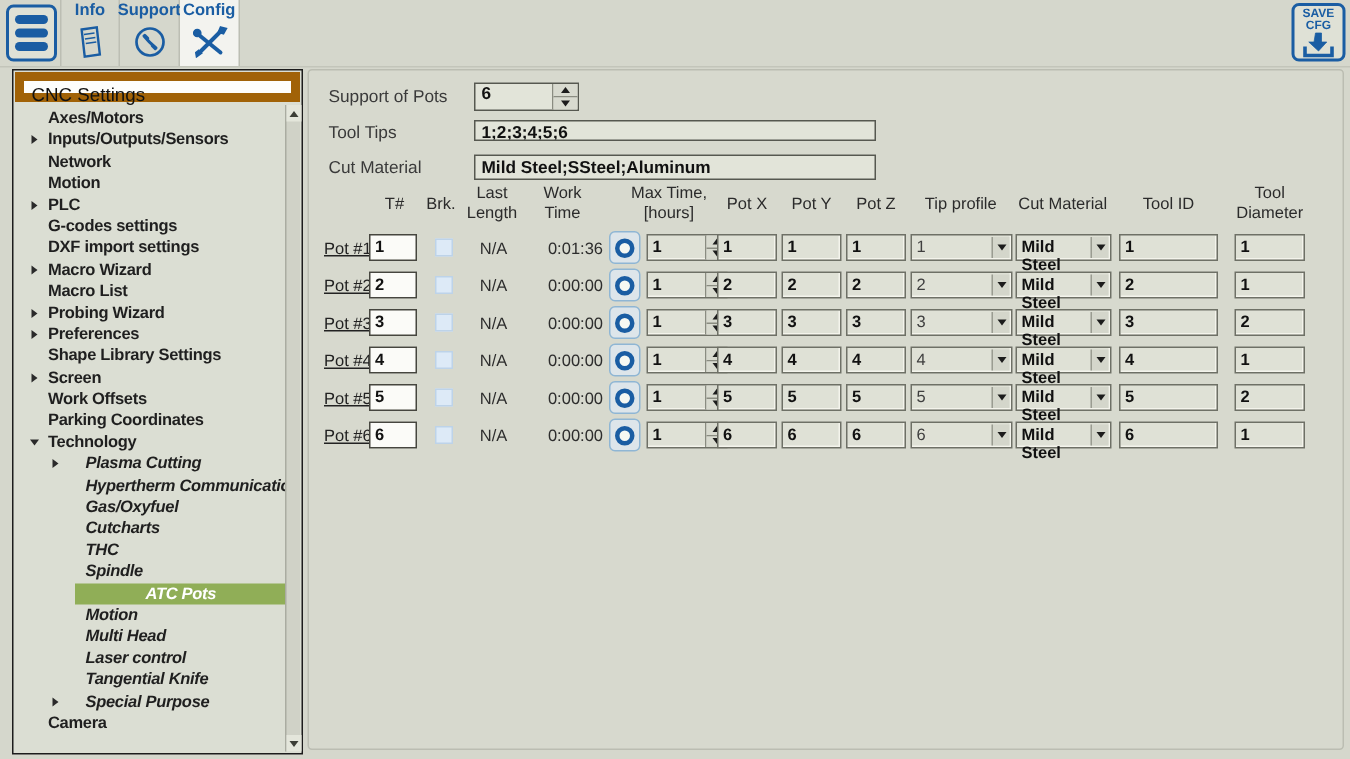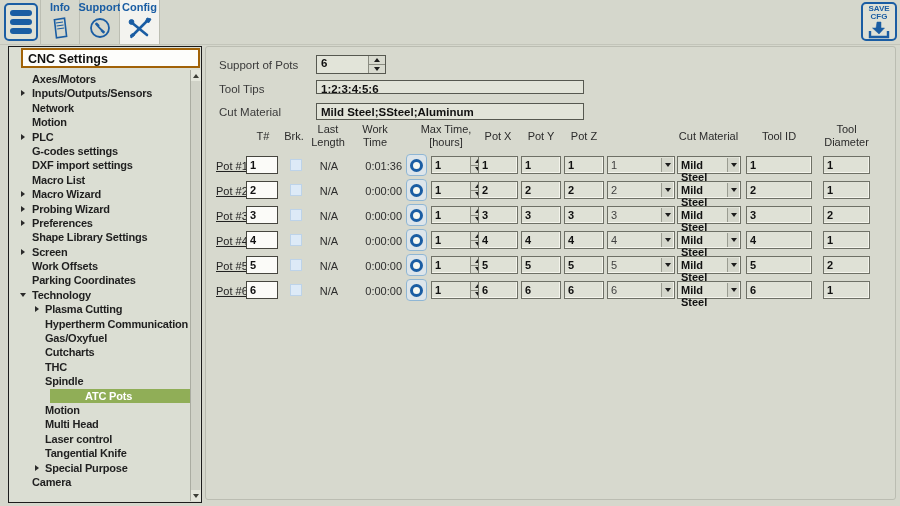--- a/index.html
+++ b/index.html
@@ -34,37 +34,37 @@
     display:flex; flex-direction:column; align-items:center; justify-content:center; cursor:pointer;
   }
   .save-label { font-size:8px; font-weight:bold; color:#1a5da3; text-align:center; line-height:8px; white-space:pre-line; }
 
   
   .sidebar {
     position:absolute; left:8px; top:46px; width:194px; height:457px;
     background:#dbded3; border:1px solid #1c1c1c;
   }
   .sb-header {
-    position:absolute; left:12px; top:1px; right:1px; height:20px;
-    background:#fdfdfb; border:2px solid #a16207;
-    font-size:12.5px; font-weight:bold; line-height:18px; padding-left:5px; color:#111;
+    position:absolute; left:1px; top:1px; right:1px; height:20px;
+    background:#fdfdfb; border:6px solid #a16207;
+    font-size:12.5px; font-weight:normal; line-height:18px; padding-left:5px; color:#111;
   }
   .sb-scroll { position:absolute; right:1px; top:23px; bottom:1px; width:10px; background:#d0d2c7; border-left:1px solid #aaac a1; border-left:1px solid #aaaca1; }
   .sb-arrow { position:absolute; left:0; width:10px; height:11px; background:#e4e6db; display:flex; align-items:center; justify-content:center; }
   .sb-arrow.up { top:0; }
   .sb-arrow.down { bottom:0; }
   .tri-u { width:0; height:0; border-left:3px solid transparent; border-right:3px solid transparent; border-bottom:4px solid #3c3e36; }
   .tri-d { width:0; height:0; border-left:3px solid transparent; border-right:3px solid transparent; border-top:4px solid #3c3e36; }
   .sb-items { position:absolute; left:1px; top:23px; right:11px; bottom:1px; padding-top:2px; overflow:hidden; }
   .sb-item {
     position:relative; height:14.4px; line-height:14.4px;
     font-size:11px; font-weight:bold; letter-spacing:-0.2px; color:#1f1f1f;
     padding-left:22px; white-space:nowrap; cursor:pointer;
   }
-  .sb-item.lvl1 { padding-left:35px; }
+  .sb-item.lvl1 { padding-left:47px;font-style:italic; }
   .sb-item.selected { background:#90ae57; color:#ffffff;margin-left:40px; }
   .tri { position:absolute; top:4px; width:0; height:0; }
   .tri.right { border-top:3.5px solid transparent; border-bottom:3.5px solid transparent; border-left:4.5px solid #2a2a2a; left:11px; }
   .sb-item.lvl1 .tri.right { left:25px; }
   .tri.down { border-left:3.5px solid transparent; border-right:3.5px solid transparent; border-top:4.5px solid #2a2a2a; left:10px; top:5px; }
 
   
   .main {
     position:absolute; left:205px; top:46px; width:691px; height:454px;
     background:#d7d9ce; border:1px solid #bbbdb2; border-radius:3px;
@@ -206,22 +206,22 @@
 <div class="sidebar">
   <div class="sb-header">CNC Settings</div>
   <div class="sb-items">
       <div class="sb-item"><span>Axes/Motors</span></div>
       <div class="sb-item"><span class="tri right"></span><span>Inputs/Outputs/Sensors</span></div>
       <div class="sb-item"><span>Network</span></div>
       <div class="sb-item"><span>Motion</span></div>
       <div class="sb-item"><span class="tri right"></span><span>PLC</span></div>
       <div class="sb-item"><span>G-codes settings</span></div>
       <div class="sb-item"><span>DXF import settings</span></div>
+      <div class="sb-item"><span class="tri right"></span><span>Macro Wizard</span></div>
       <div class="sb-item"><span>Macro List</span></div>
-      <div class="sb-item"><span class="tri right"></span><span>Macro Wizard</span></div>
       <div class="sb-item"><span class="tri right"></span><span>Probing Wizard</span></div>
       <div class="sb-item"><span class="tri right"></span><span>Preferences</span></div>
       <div class="sb-item"><span>Shape Library Settings</span></div>
       <div class="sb-item"><span class="tri right"></span><span>Screen</span></div>
       <div class="sb-item"><span>Work Offsets</span></div>
       <div class="sb-item"><span>Parking Coordinates</span></div>
       <div class="sb-item"><span class="tri down"></span><span>Technology</span></div>
       <div class="sb-item lvl1"><span class="tri right"></span><span>Plasma Cutting</span></div>
       <div class="sb-item lvl1"><span>Hypertherm Communication</span></div>
       <div class="sb-item lvl1"><span>Gas/Oxyfuel</span></div>
@@ -271,20 +271,21 @@
   <div class="th h-brk">Brk.</div>
   <div class="th h-last">Last
 Length</div>
   <div class="th h-work">Work
 Time</div>
   <div class="th h-max">Max Time,
 [hours]</div>
   <div class="th h-x">Pot X</div>
   <div class="th h-y">Pot Y</div>
   <div class="th h-z">Pot Z</div>
+  <div class="th h-tip">Tip profile</div>
   <div class="th h-cut">Cut Material</div>
   <div class="th h-tool">Tool ID</div>
   <div class="th h-dia">Tool
 Diameter</div>
 
   <div id="pot-rows">
   <div class="prow" style="top: 106px;">
     <div class="rowlabel">Pot #1</div>
     <div class="cell-in f-t">1</div>
     <div class="chk"></div>

